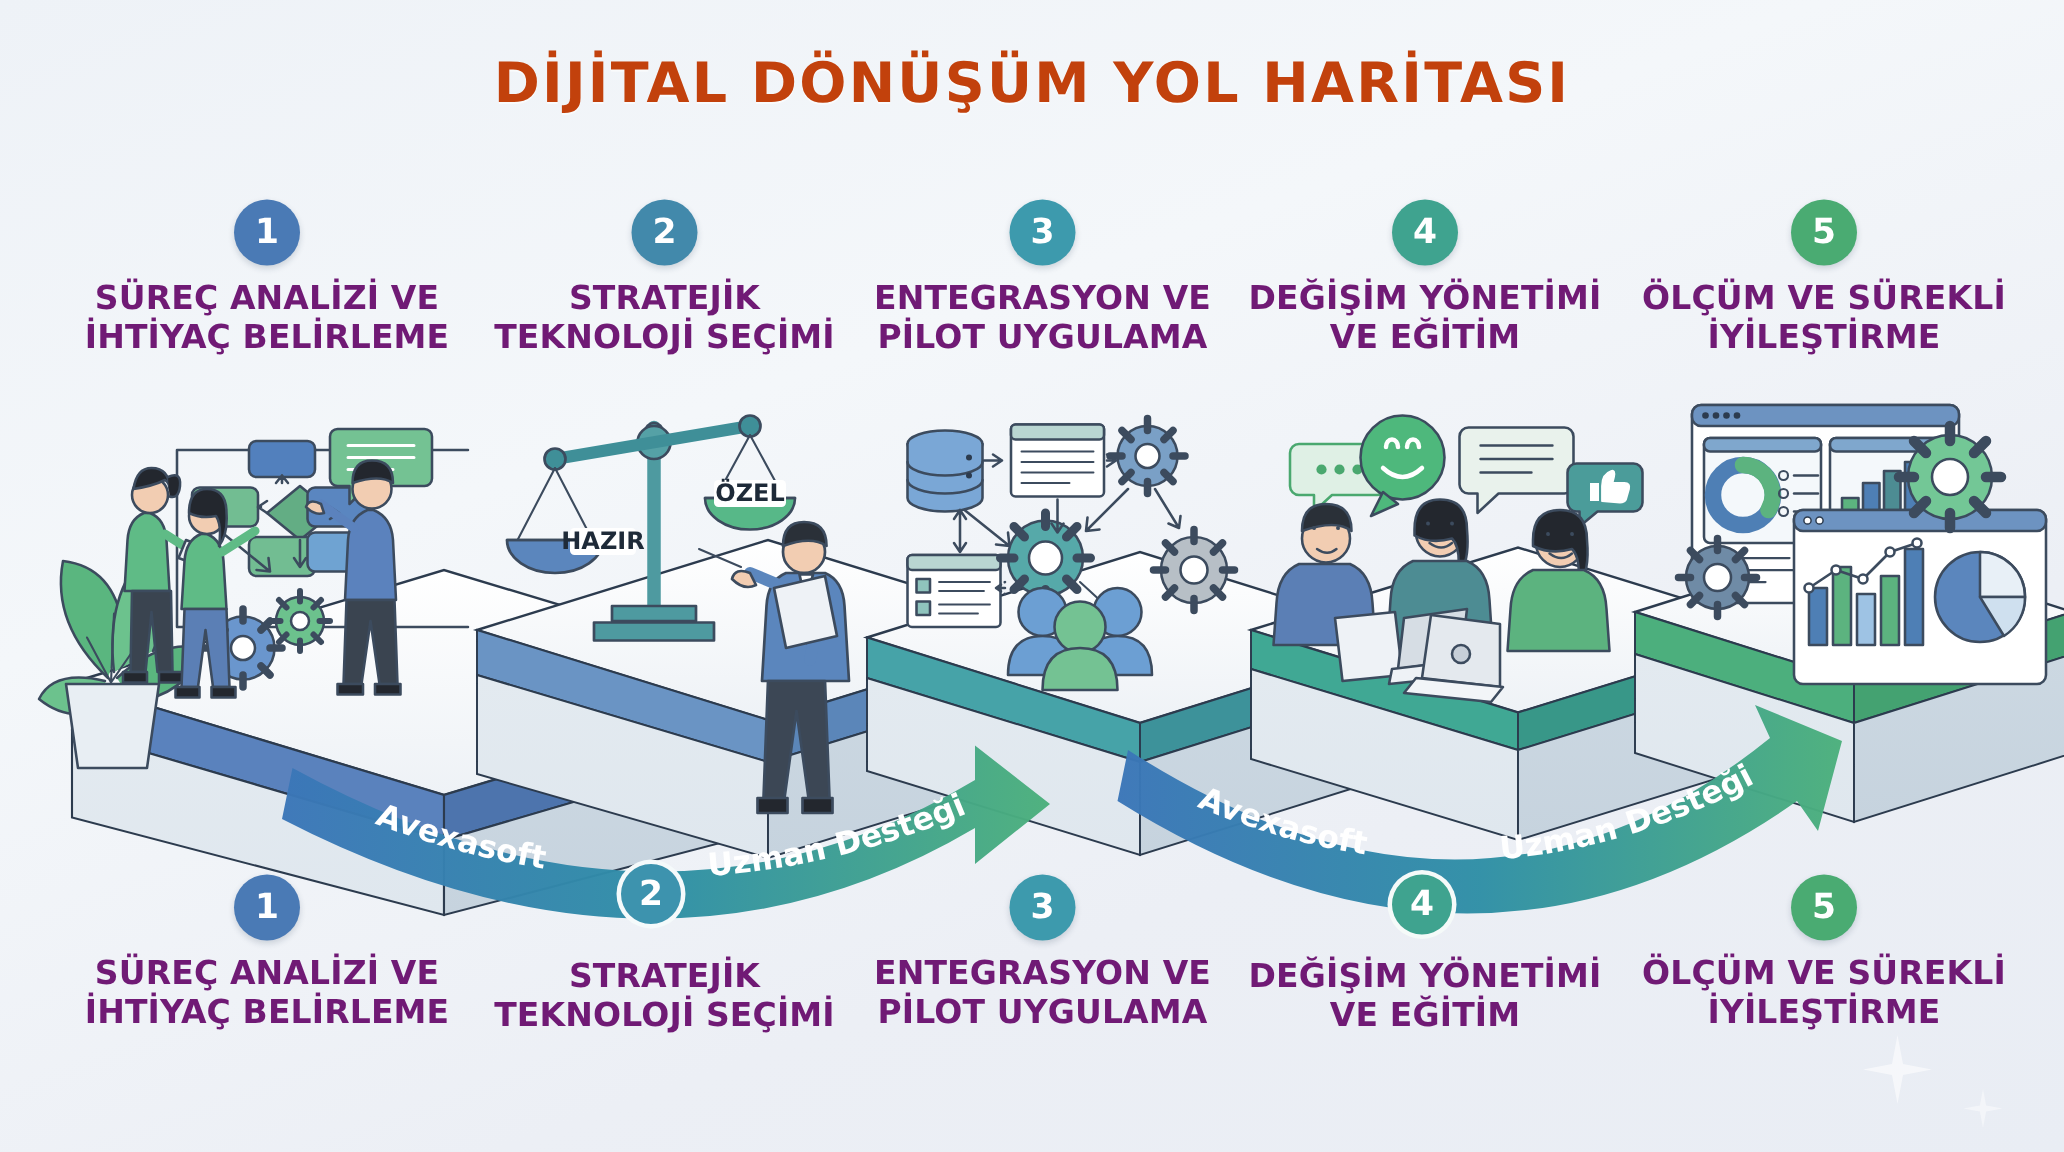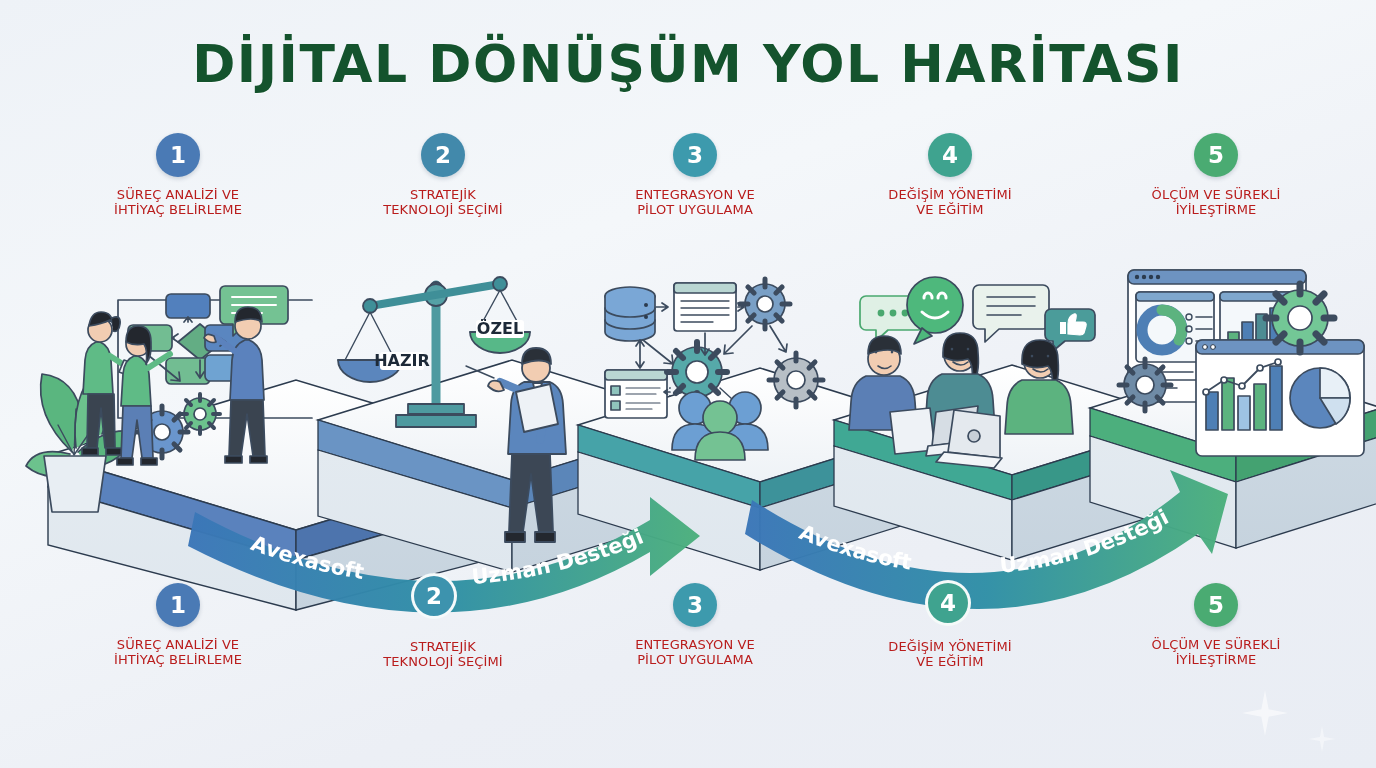--- a/index.html
+++ b/index.html
@@ -16,39 +16,39 @@
   .sparkle i{
     display:block; width:100%; height:100%;
     background:#ffffff; opacity:.55;
     clip-path:polygon(50% 0%,58% 42%,100% 50%,58% 58%,50% 100%,42% 58%,0% 50%,42% 42%);
   }
 
   
   .title{
     position:absolute; top:34px; left:0; width:100%;
     text-align:center;
-    font-size:52px; font-weight:bold; letter-spacing:1.5px;
-    color:#14532d;
+    font-size:37px; font-weight:bold; letter-spacing:1.5px;
+    color:#c2410c;
     font-family:"DejaVu Sans","Liberation Sans",sans-serif;
     text-shadow:0 1px 0 rgba(255,255,255,.6);
   }
 
   
   .steps-top{ position:absolute; top:133px; left:0; width:1376px; height:125px; }
   .steps-bottom{ position:absolute; top:583px; left:0; width:1376px; height:130px; }
   .step-col{ position:absolute; text-align:center; }
   .badge{
     width:44px; height:44px; border-radius:50%;
     display:flex; align-items:center; justify-content:center;
     color:#fff; font-size:23px; font-weight:bold; margin:0 auto 10px;
     font-family:"DejaVu Sans","Liberation Sans",sans-serif;
     box-shadow:0 2px 4px rgba(30,50,80,.18);
   }
   .step-label{
-    font-size:13px; font-weight:normal; line-height:1.18; color:#b91c1c;
+    font-size:22px; font-weight:bold; line-height:1.18; color:#701a75;
     letter-spacing:.1px;
     font-family:"DejaVu Sans","Liberation Sans",sans-serif;
   }
   .step-label .l2{ display:block; }
 
   
   .arrow-layer{ position:absolute; left:0; top:0; width:1376px; height:768px; pointer-events:none; }
 
   .arrow-badge{
     position:absolute; width:46px; height:46px; border-radius:50%;

